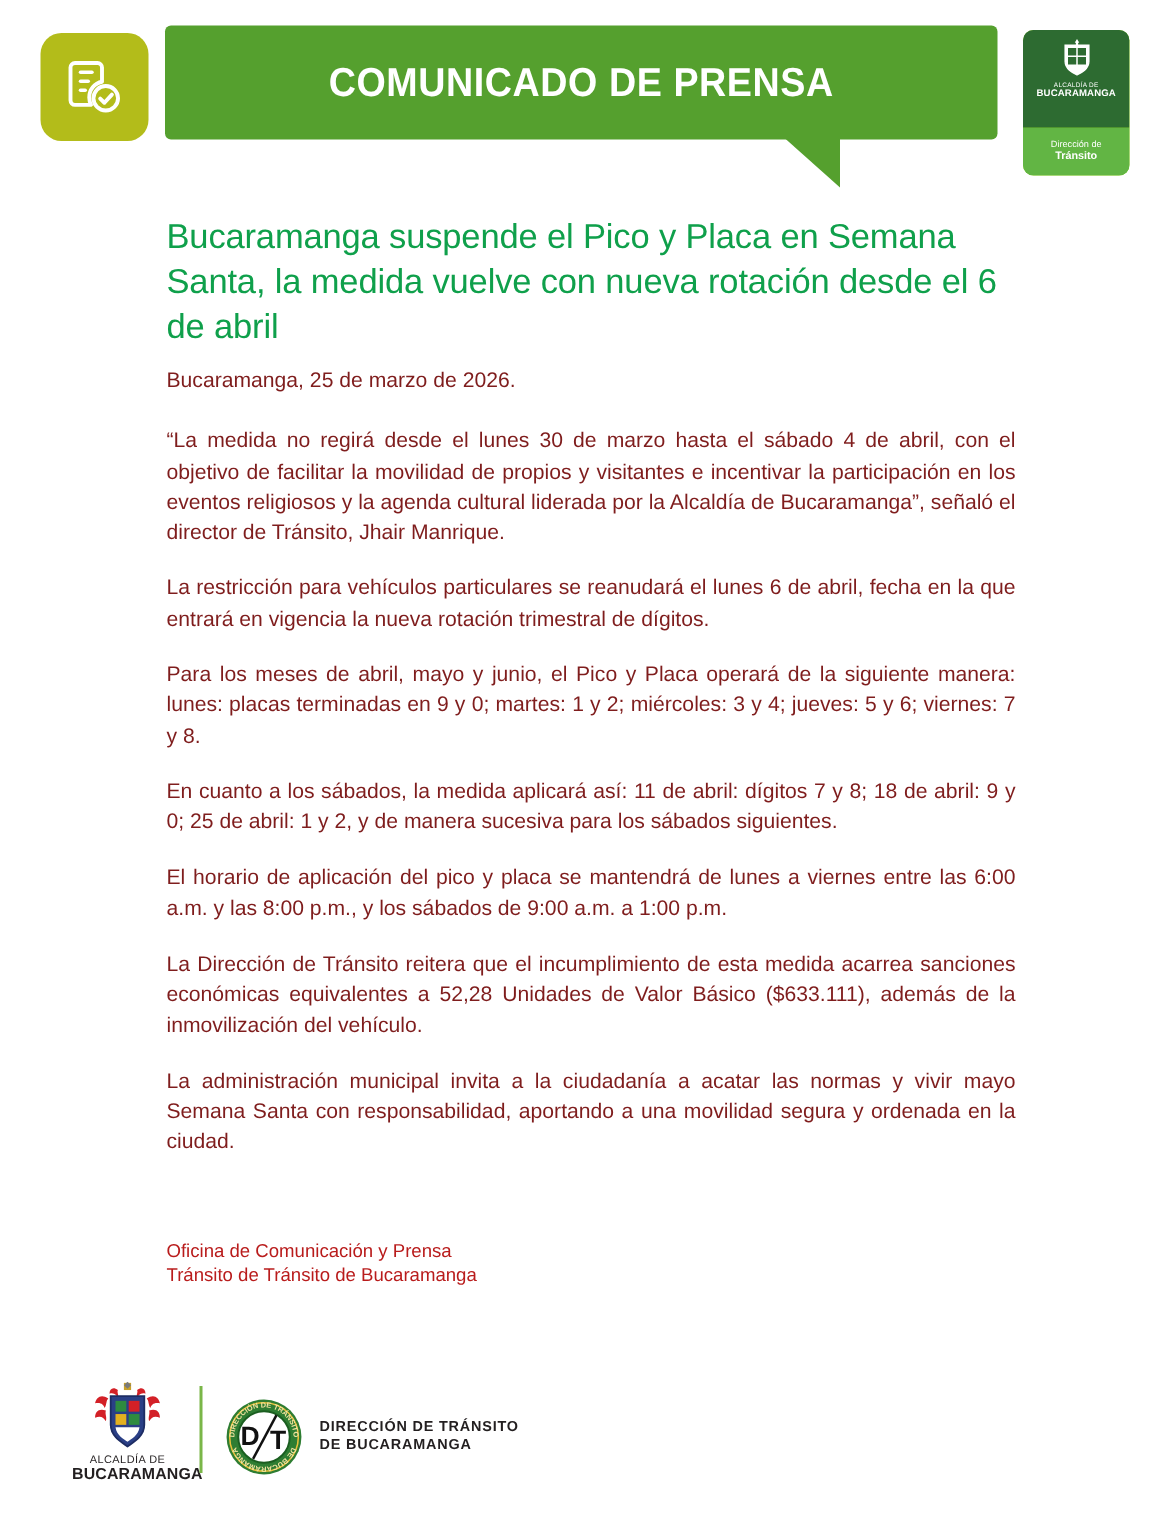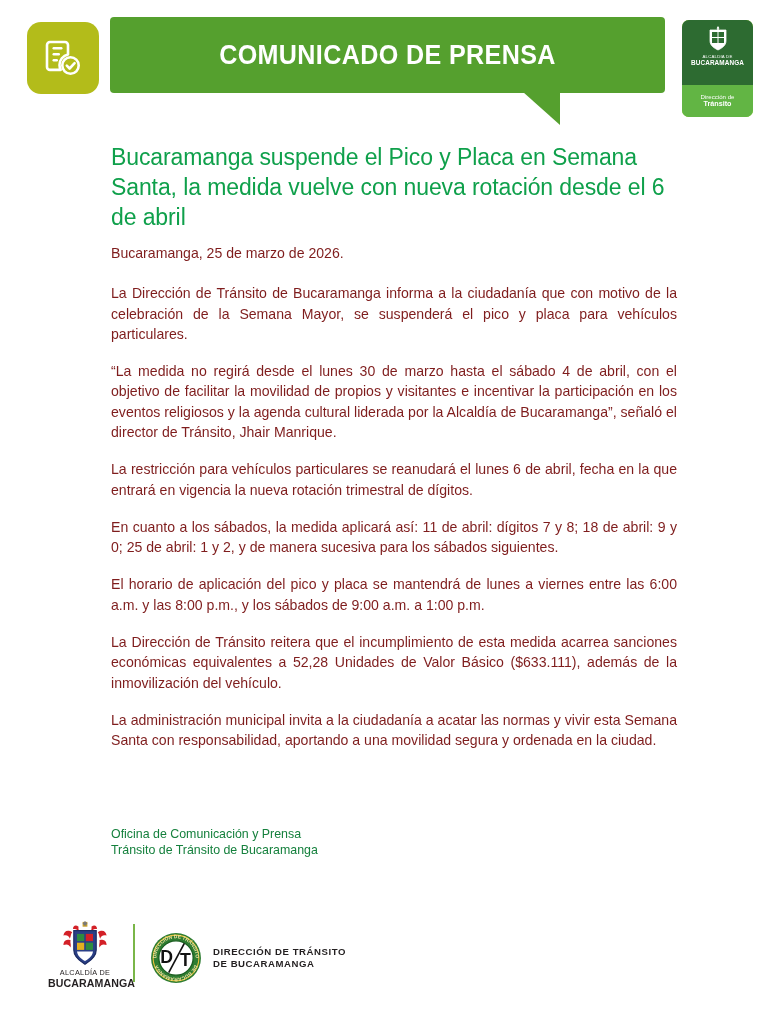--- a/index.html
+++ b/index.html
@@ -179,21 +179,21 @@
   }
   .body-copy p:last-child {
     margin-bottom: 0;
   }
 
   
   .signature {
     position: absolute;
     left: 111px;
     top: 826px;
-    color: #15803d;
+    color: #b91c1c;
     font-size: 12.4px;
     line-height: 1.30;
   }
 
   
   .footer {
     position: absolute;
     left: 0;
     top: 916px;
     width: 780px;
@@ -299,27 +299,27 @@
         <div class="badge-l3">Dirección de</div>
         <div class="badge-l4">Tránsito</div>
       </div>
     </div>
   </div>
 
   <h1 class="headline">Bucaramanga suspende el Pico y Placa en Semana Santa, la medida vuelve con nueva rotación desde el 6 de abril</h1>
 
   <div class="body-copy">
     <p class="lead">Bucaramanga, 25 de marzo de 2026.</p>
-    <p>La Dirección de Tránsito de Bucaramanga informa a la ciudadanía que con motivo de la celebración de la Semana Mayor, se suspenderá el pico y placa para vehículos particulares.</p>
     <p>“La medida no regirá desde el lunes 30 de marzo hasta el sábado 4 de abril, con el objetivo de facilitar la movilidad de propios y visitantes e incentivar la participación en los eventos religiosos y la agenda cultural liderada por la Alcaldía de Bucaramanga”, señaló el director de Tránsito, Jhair Manrique.</p>
     <p>La restricción para vehículos particulares se reanudará el lunes 6 de abril, fecha en la que entrará en vigencia la nueva rotación trimestral de dígitos.</p>
+    <p>Para los meses de abril, mayo y junio, el Pico y Placa operará de la siguiente manera: lunes: placas terminadas en 9 y 0; martes: 1 y 2; miércoles: 3 y 4; jueves: 5 y 6; viernes: 7 y 8.</p>
     <p>En cuanto a los sábados, la medida aplicará así:  11 de abril: dígitos 7 y 8; 18 de abril: 9 y 0; 25 de abril: 1 y 2, y de manera sucesiva para los sábados siguientes.</p>
     <p>El horario de aplicación del pico y placa se mantendrá de lunes a viernes entre las 6:00 a.m. y las 8:00 p.m., y los sábados de 9:00 a.m. a 1:00 p.m.</p>
     <p>La Dirección de Tránsito reitera que el incumplimiento de esta medida acarrea sanciones económicas equivalentes a 52,28 Unidades de Valor Básico ($633.111), además de la inmovilización del vehículo.</p>
-    <p>La administración municipal invita a la ciudadanía a acatar las normas y vivir esta Semana Santa con responsabilidad, aportando a una movilidad segura y ordenada en la ciudad.</p>
+    <p>La administración municipal invita a la ciudadanía a acatar las normas y vivir mayo Semana Santa con responsabilidad, aportando a una movilidad segura y ordenada en la ciudad.</p>
   </div>
 
   <div class="signature">
     <div>Oficina de Comunicación y Prensa</div>
     <div>Tránsito de Tránsito de Bucaramanga</div>
   </div>
 
   <div class="footer">
 
     <div class="footer-alcaldia">

